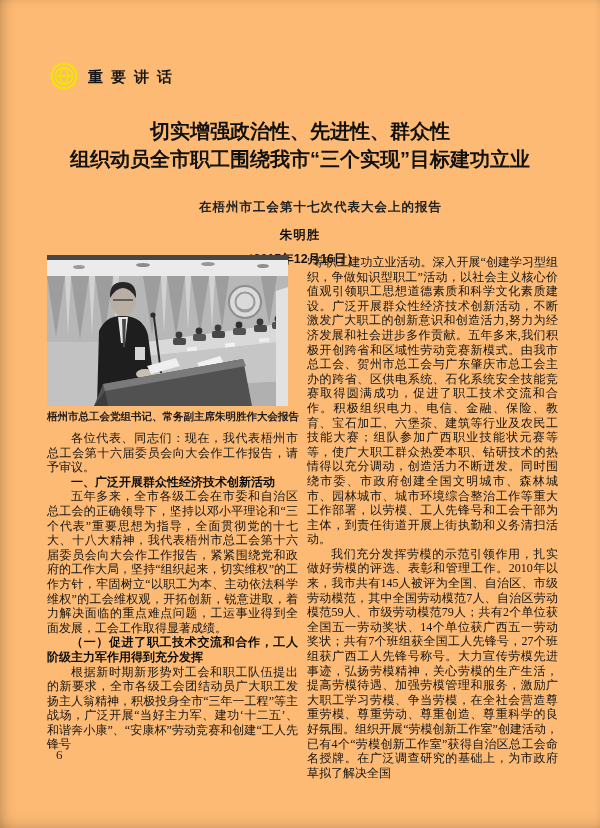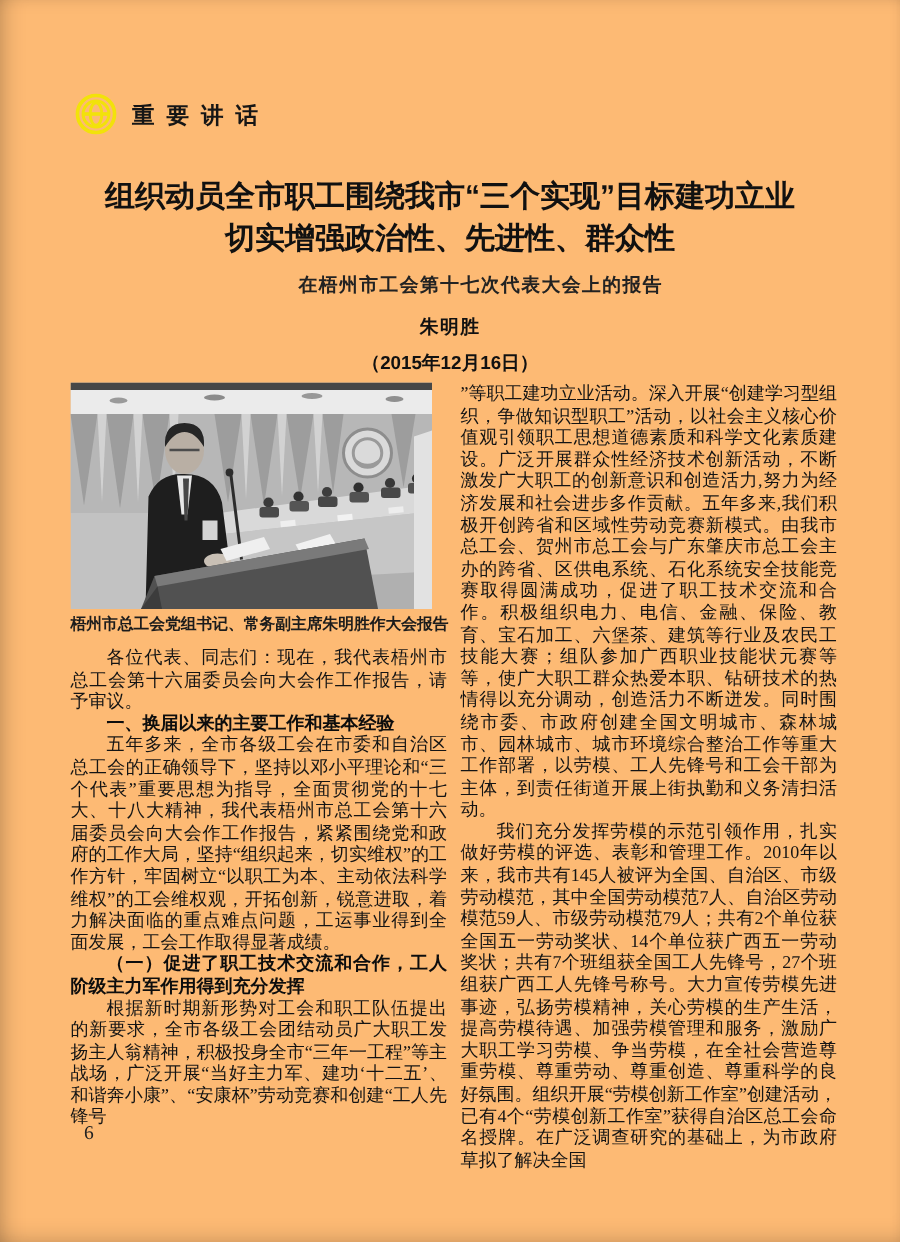--- a/index.html
+++ b/index.html
@@ -37,21 +37,21 @@
   .title-block {
     position: absolute; top: 117px; left: 0; width: 600px;
     text-align: center;
   }
   .title-line {
     font-family: "Liberation Sans", sans-serif;
     font-size: 20px; font-weight: 700; line-height: 28px;
     color: #111; white-space: nowrap;
   }
   .subtitle {
-    margin-top: 9px;
+    margin-top: 26px;
     font-family: "Liberation Serif", serif;
     font-size: 12.5px; font-weight: 700; color: #222;
     letter-spacing: 1px;
     padding-left: 41px;
   }
   .author {
     margin-top: 11px;
     font-family: Liberation Mono, monospace;
     font-size: 12.5px; font-weight: 700; color: #111;
     letter-spacing: 1px;
@@ -106,22 +106,22 @@
         <circle cx="20" cy="20" r="16.5" fill="none" stroke="#F2E20A" stroke-width="3.2"></circle>
         <circle cx="20" cy="20" r="11.5" fill="none" stroke="#F2E20A" stroke-width="2.6"></circle>
         <ellipse cx="20" cy="20" rx="5.2" ry="10" fill="none" stroke="#F2E20A" stroke-width="2.6"></ellipse>
         <rect x="9" y="18.4" width="22" height="3.2" fill="#F2E20A"></rect>
       </svg>
     </span>
     <span class="section-label">重要讲话</span>
   </div>
 
   <div class="title-block">
+    <div class="title-line">切实增强政治性、先进性、群众性</div>
     <div class="title-line">组织动员全市职工围绕我市“三个实现”目标建功立业</div>
-    <div class="title-line">切实增强政治性、先进性、群众性</div>
     <div class="subtitle">在梧州市工会第十七次代表大会上的报告</div>
     <div class="author">朱明胜</div>
     <div class="report-date">（2015年12月16日）</div>
   </div>
 
   <div class="columns">
 
     <div class="col">
       <figure class="photo-figure">
         <svg class="photo-frame" viewBox="0 0 241 151" aria-hidden="true">
@@ -199,21 +199,21 @@
 
           <polygon points="56,129 196,104 205,151 47,151" fill="#515151"></polygon>
           <polygon points="56,129 196,104 199,111 58,136" fill="#7a7a7a"></polygon>
           <polygon points="47,151 58,136 61,151" fill="#3c3c3c"></polygon>
         </svg>
         <figcaption class="photo-caption">梧州市总工会党组书记、常务副主席朱明胜作大会报告</figcaption>
       </figure>
 
       <div class="body-text left-text">
         <p class="indent">各位代表、同志们：现在，我代表梧州市总工会第十六届委员会向大会作工作报告，请予审议。</p>
-        <p class="heading">一、换届以来的主要工作和基本经验</p>
+        <p class="heading">一、广泛开展群众性经济技术创新活动</p>
         <p class="indent">五年多来，全市各级工会在市委和自治区总工会的正确领导下，坚持以邓小平理论和“三个代表”重要思想为指导，全面贯彻党的十七大、十八大精神，我代表梧州市总工会第十六届委员会向大会作工作报告，紧紧围绕党和政府的工作大局，坚持“组织起来，切实维权”的工作方针，牢固树立“以职工为本、主动依法科学维权”的工会维权观，开拓创新，锐意进取，着力解决面临的重点难点问题，工运事业得到全面发展，工会工作取得显著成绩。</p>
         <p class="heading">（一）促进了职工技术交流和合作，工人阶级主力军作用得到充分发挥</p>
         <p class="indent">根据新时期新形势对工会和职工队伍提出的新要求，全市各级工会团结动员广大职工发扬主人翁精神，积极投身全市“三年一工程”等主战场，广泛开展“当好主力军、建功‘十二五’、和谐奔小康”、“安康杯”劳动竞赛和创建“工人先锋号</p>
       </div>
     </div>
 
     <div class="col">
       <div class="body-text">
         <p>”等职工建功立业活动。深入开展“创建学习型组织，争做知识型职工”活动，以社会主义核心价值观引领职工思想道德素质和科学文化素质建设。广泛开展群众性经济技术创新活动，不断激发广大职工的创新意识和创造活力,努力为经济发展和社会进步多作贡献。五年多来,我们积极开创跨省和区域性劳动竞赛新模式。由我市总工会、贺州市总工会与广东肇庆市总工会主办的跨省、区供电系统、石化系统安全技能竞赛取得圆满成功，促进了职工技术交流和合作。积极组织电力、电信、金融、保险、教育、宝石加工、六堡茶、建筑等行业及农民工技能大赛；组队参加广西职业技能状元赛等等，使广大职工群众热爱本职、钻研技术的热情得以充分调动，创造活力不断迸发。同时围绕市委、市政府创建全国文明城市、森林城市、园林城市、城市环境综合整治工作等重大工作部署，以劳模、工人先锋号和工会干部为主体，到责任街道开展上街执勤和义务清扫活动。</p>
         <p class="indent">我们充分发挥劳模的示范引领作用，扎实做好劳模的评选、表彰和管理工作。2010年以来，我市共有145人被评为全国、自治区、市级劳动模范，其中全国劳动模范7人、自治区劳动模范59人、市级劳动模范79人；共有2个单位获全国五一劳动奖状、14个单位获广西五一劳动奖状；共有7个班组获全国工人先锋号，27个班组获广西工人先锋号称号。大力宣传劳模先进事迹，弘扬劳模精神，关心劳模的生产生活，提高劳模待遇、加强劳模管理和服务，激励广大职工学习劳模、争当劳模，在全社会营造尊重劳模、尊重劳动、尊重创造、尊重科学的良好氛围。组织开展“劳模创新工作室”创建活动，已有4个“劳模创新工作室”获得自治区总工会命名授牌。在广泛调查研究的基础上，为市政府草拟了解决全国</p>

